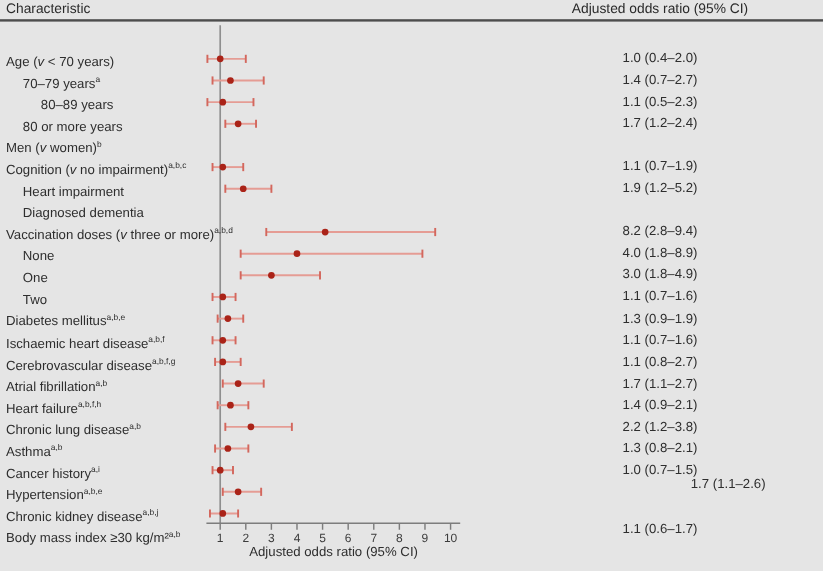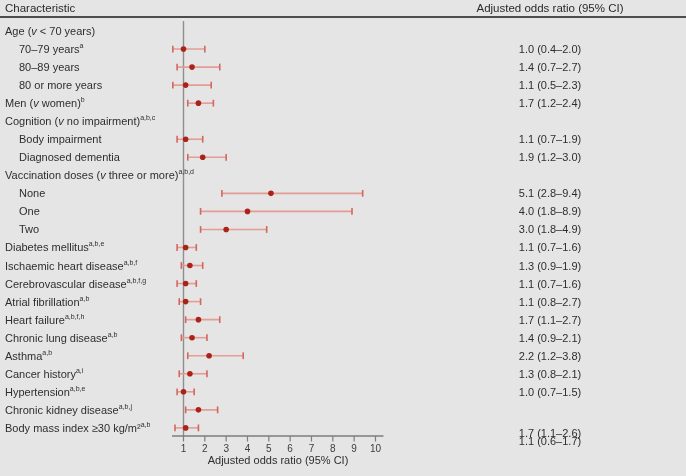--- a/index.html
+++ b/index.html
@@ -6,21 +6,21 @@
   #root{
     position:relative;width:686px;height:476px;background:#e5e5e5;overflow:hidden;
     font-family:"Liberation Sans", sans-serif;color:#2e2e2e;
     -webkit-font-smoothing:antialiased;
   }
   .hdr{position:absolute;top:2px;font-size:11.5px;color:#2a2a2a;}
   .hdr-left{left:5px;}
   .hdr-right{left:455px;width:190px;text-align:center;}
   .hdr-rule{position:absolute;left:0;top:16px;width:686px;height:1.5px;background:#4d4d4d;}
   .row-label{
-    position:absolute;height:18px;line-height:18px;font-size:11px;color:#2e2e2e;white-space:nowrap;
+    position:absolute;height:18px;line-height:18px;font-size:11px;color:#2e2e2e;white-space:nowrap;margin-top:21px;
   }
   .row-label i{font-style:italic;}
   .row-label sup, .row-value sup{font-size:7px;vertical-align:super;line-height:0;}
   .row-value{
     position:absolute;left:462px;width:176px;height:18px;line-height:18px;
     font-size:11px;color:#2e2e2e;text-align:center;white-space:nowrap;
   }
   #plot{position:absolute;left:0;top:0;}
   .axis-title{
     position:absolute;left:168px;top:454px;width:220px;text-align:center;
@@ -138,36 +138,36 @@
       <text x="354.14" y="452" text-anchor="middle" fill="#3c3c3c" font-size="10px" font-family="Liberation Sans, sans-serif">9</text>
       <line x1="375.46999999999997" y1="436" x2="375.46999999999997" y2="441.5" stroke="#7d7d7d" stroke-width="1.2"></line>
       <text x="375.46999999999997" y="452" text-anchor="middle" fill="#3c3c3c" font-size="10px" font-family="Liberation Sans, sans-serif">10</text>
     </svg>
 
   <div id="rows">
       <div class="row-label" style="top: 22px; left: 5px;">Age (<i>v</i> &lt; 70 years)</div>
       <div class="row-value" style="top: 22px;"></div>
       <div class="row-label" style="top: 40.04px; left: 19px;">70–79 years<sup>a</sup></div>
       <div class="row-value" style="top: 40.04px;">1.0 (0.4–2.0)</div>
-      <div class="row-label" style="top: 58.08px; left: 19px;">80–89 years</div>
+      <div class="row-label" style="top: 58.08px; left: 34px;">80–89 years</div>
       <div class="row-value" style="top: 58.08px;">1.4 (0.7–2.7)</div>
       <div class="row-label" style="top: 76.12px; left: 19px;">80 or more years</div>
       <div class="row-value" style="top: 76.12px;">1.1 (0.5–2.3)</div>
       <div class="row-label" style="top: 94.16px; left: 5px;">Men (<i>v</i> women)<sup>b</sup></div>
       <div class="row-value" style="top: 94.16px;">1.7 (1.2–2.4)</div>
       <div class="row-label" style="top: 112.2px; left: 5px;">Cognition (<i>v</i> no impairment)<sup>a,b,c</sup></div>
       <div class="row-value" style="top: 112.2px;"></div>
-      <div class="row-label" style="top: 130.24px; left: 19px;">Body impairment</div>
+      <div class="row-label" style="top: 130.24px; left: 19px;">Heart impairment</div>
       <div class="row-value" style="top: 130.24px;">1.1 (0.7–1.9)</div>
       <div class="row-label" style="top: 148.28px; left: 19px;">Diagnosed dementia</div>
-      <div class="row-value" style="top: 148.28px;">1.9 (1.2–3.0)</div>
+      <div class="row-value" style="top: 148.28px;">1.9 (1.2–5.2)</div>
       <div class="row-label" style="top: 166.32px; left: 5px;">Vaccination doses (<i>v</i> three or more)<sup>a,b,d</sup></div>
       <div class="row-value" style="top: 166.32px;"></div>
       <div class="row-label" style="top: 184.36px; left: 19px;">None</div>
-      <div class="row-value" style="top: 184.36px;">5.1 (2.8–9.4)</div>
+      <div class="row-value" style="top: 184.36px;">8.2 (2.8–9.4)</div>
       <div class="row-label" style="top: 202.4px; left: 19px;">One</div>
       <div class="row-value" style="top: 202.4px;">4.0 (1.8–8.9)</div>
       <div class="row-label" style="top: 220.44px; left: 19px;">Two</div>
       <div class="row-value" style="top: 220.44px;">3.0 (1.8–4.9)</div>
       <div class="row-label" style="top: 238.48px; left: 5px;">Diabetes mellitus<sup>a,b,e</sup></div>
       <div class="row-value" style="top: 238.48px;">1.1 (0.7–1.6)</div>
       <div class="row-label" style="top: 256.52px; left: 5px;">Ischaemic heart disease<sup>a,b,f</sup></div>
       <div class="row-value" style="top: 256.52px;">1.3 (0.9–1.9)</div>
       <div class="row-label" style="top: 274.56px; left: 5px;">Cerebrovascular disease<sup>a,b,f,g</sup></div>
       <div class="row-value" style="top: 274.56px;">1.1 (0.7–1.6)</div>
@@ -177,19 +177,19 @@
       <div class="row-value" style="top: 310.64px;">1.7 (1.1–2.7)</div>
       <div class="row-label" style="top: 328.68px; left: 5px;">Chronic lung disease<sup>a,b</sup></div>
       <div class="row-value" style="top: 328.68px;">1.4 (0.9–2.1)</div>
       <div class="row-label" style="top: 346.72px; left: 5px;">Asthma<sup>a,b</sup></div>
       <div class="row-value" style="top: 346.72px;">2.2 (1.2–3.8)</div>
       <div class="row-label" style="top: 364.76px; left: 5px;">Cancer history<sup>a,i</sup></div>
       <div class="row-value" style="top: 364.76px;">1.3 (0.8–2.1)</div>
       <div class="row-label" style="top: 382.8px; left: 5px;">Hypertension<sup>a,b,e</sup></div>
       <div class="row-value" style="top: 382.8px;">1.0 (0.7–1.5)</div>
       <div class="row-label" style="top: 400.84px; left: 5px;">Chronic kidney disease<sup>a,b,j</sup></div>
-      <div class="row-value" style="top: 424px;">1.7 (1.1–2.6)</div>
+      <div class="row-value" style="top: 395px; text-align: right;">1.7 (1.1–2.6)</div>
       <div class="row-label" style="top: 418.88px; left: 5px;">Body mass index ≥30 kg/m²<sup>a,b</sup></div>
       <div class="row-value" style="top: 432px;">1.1 (0.6–1.7)</div>
     </div>
 
   <div class="axis-title">Adjusted odds ratio (95% CI)</div>
 </div>
 
 </body></html>

